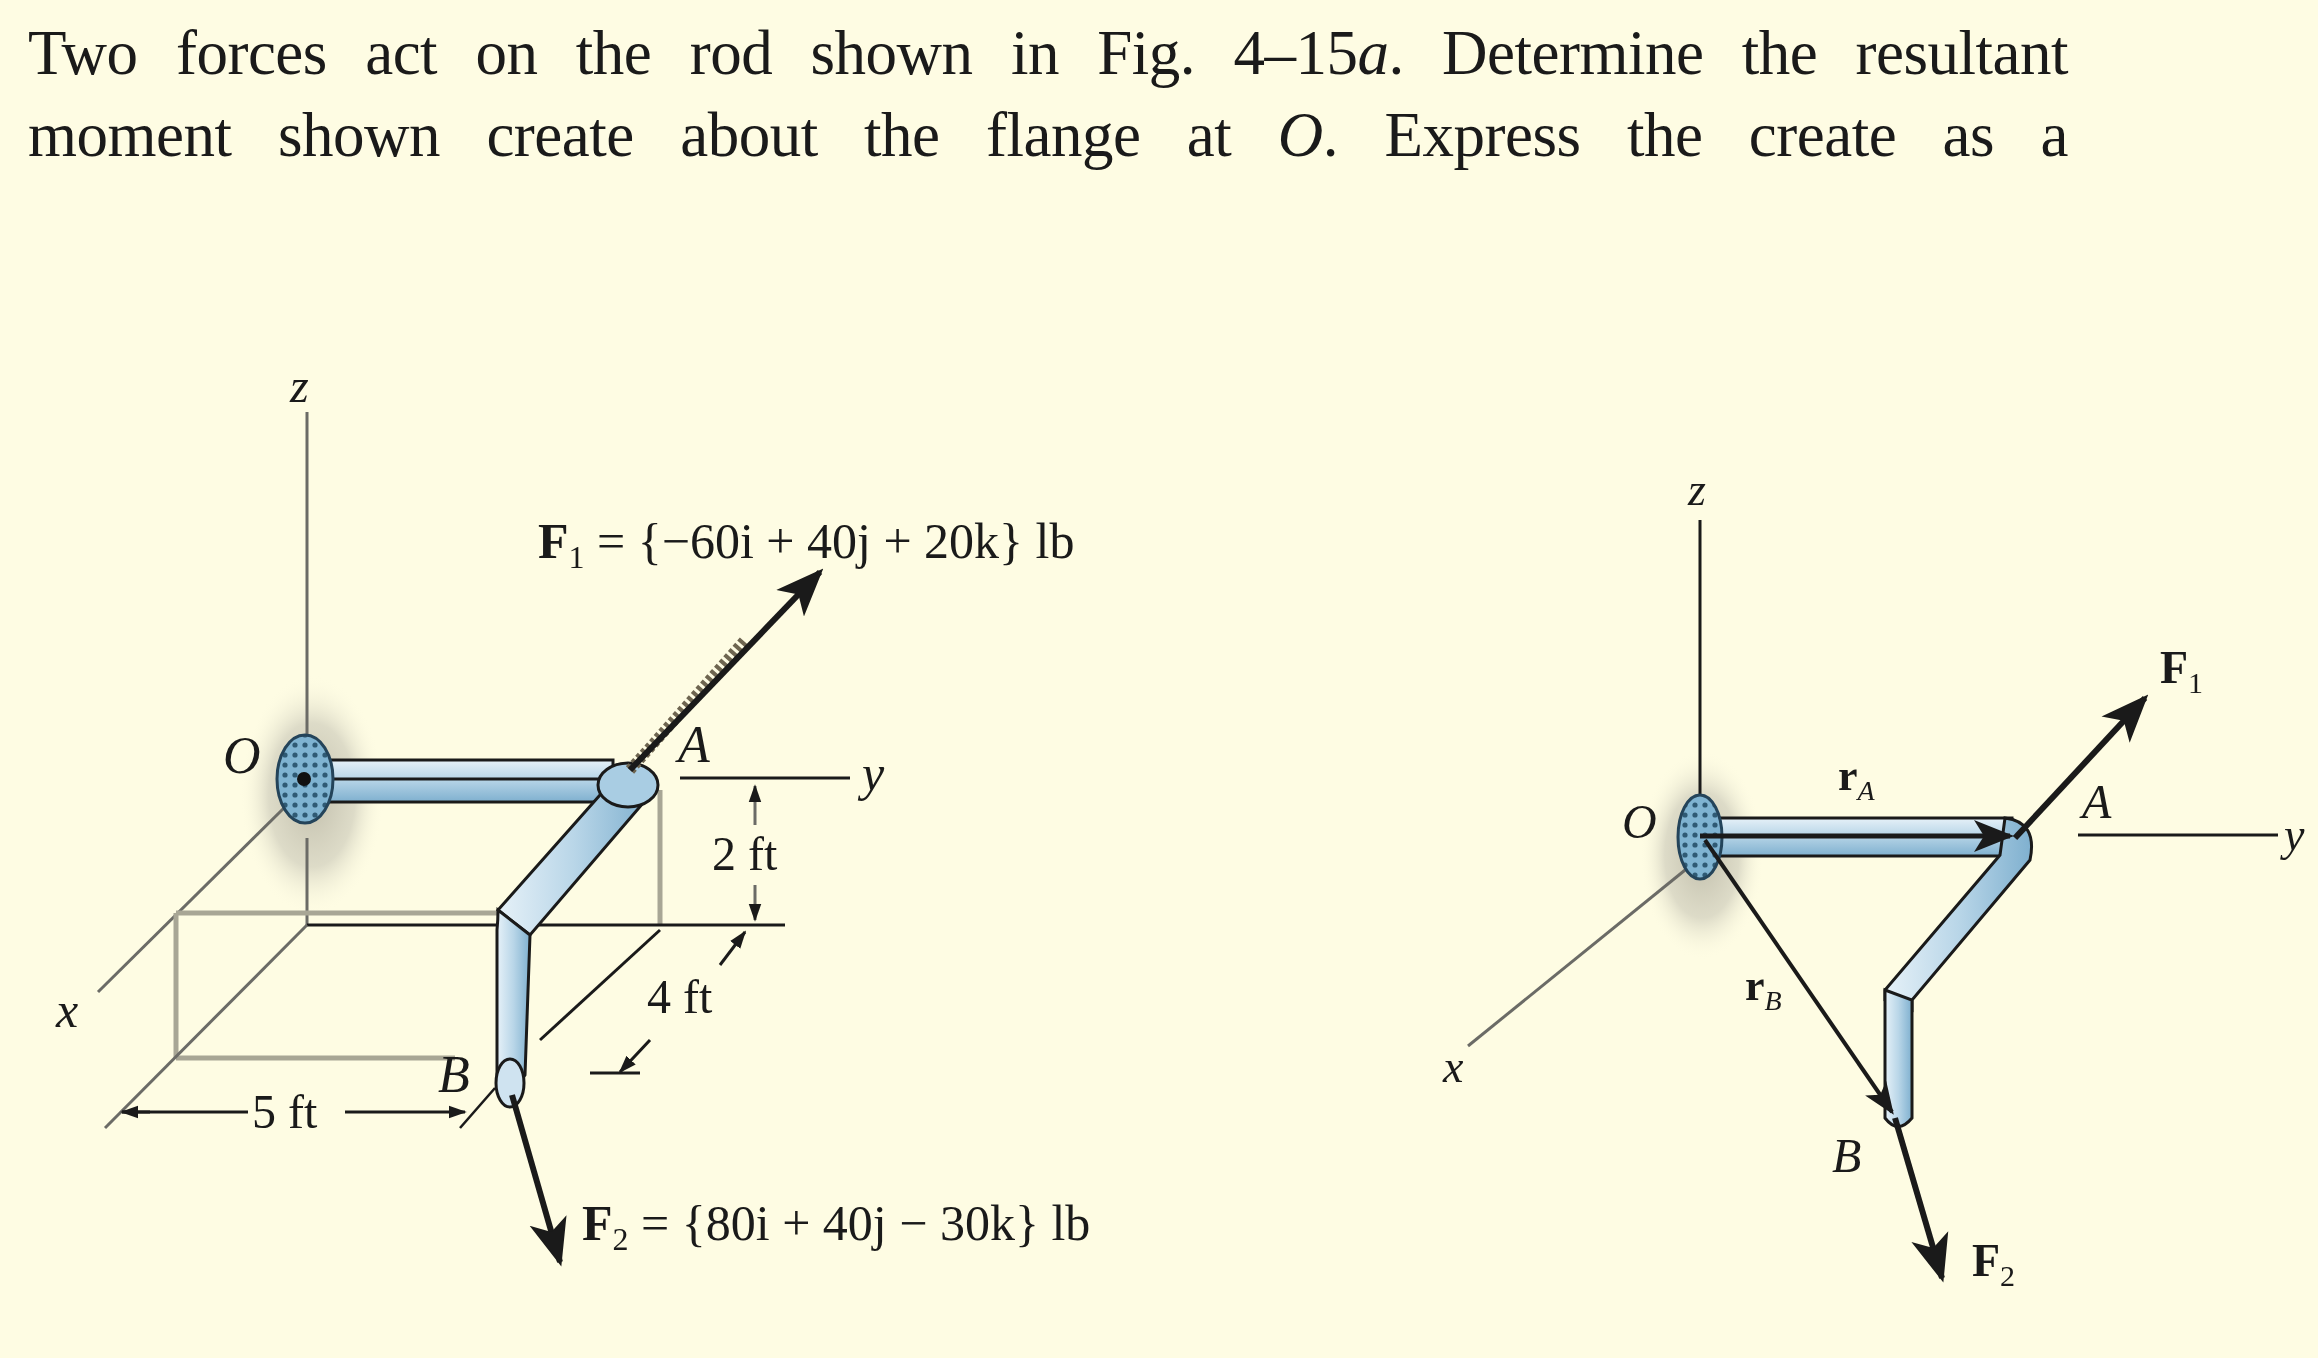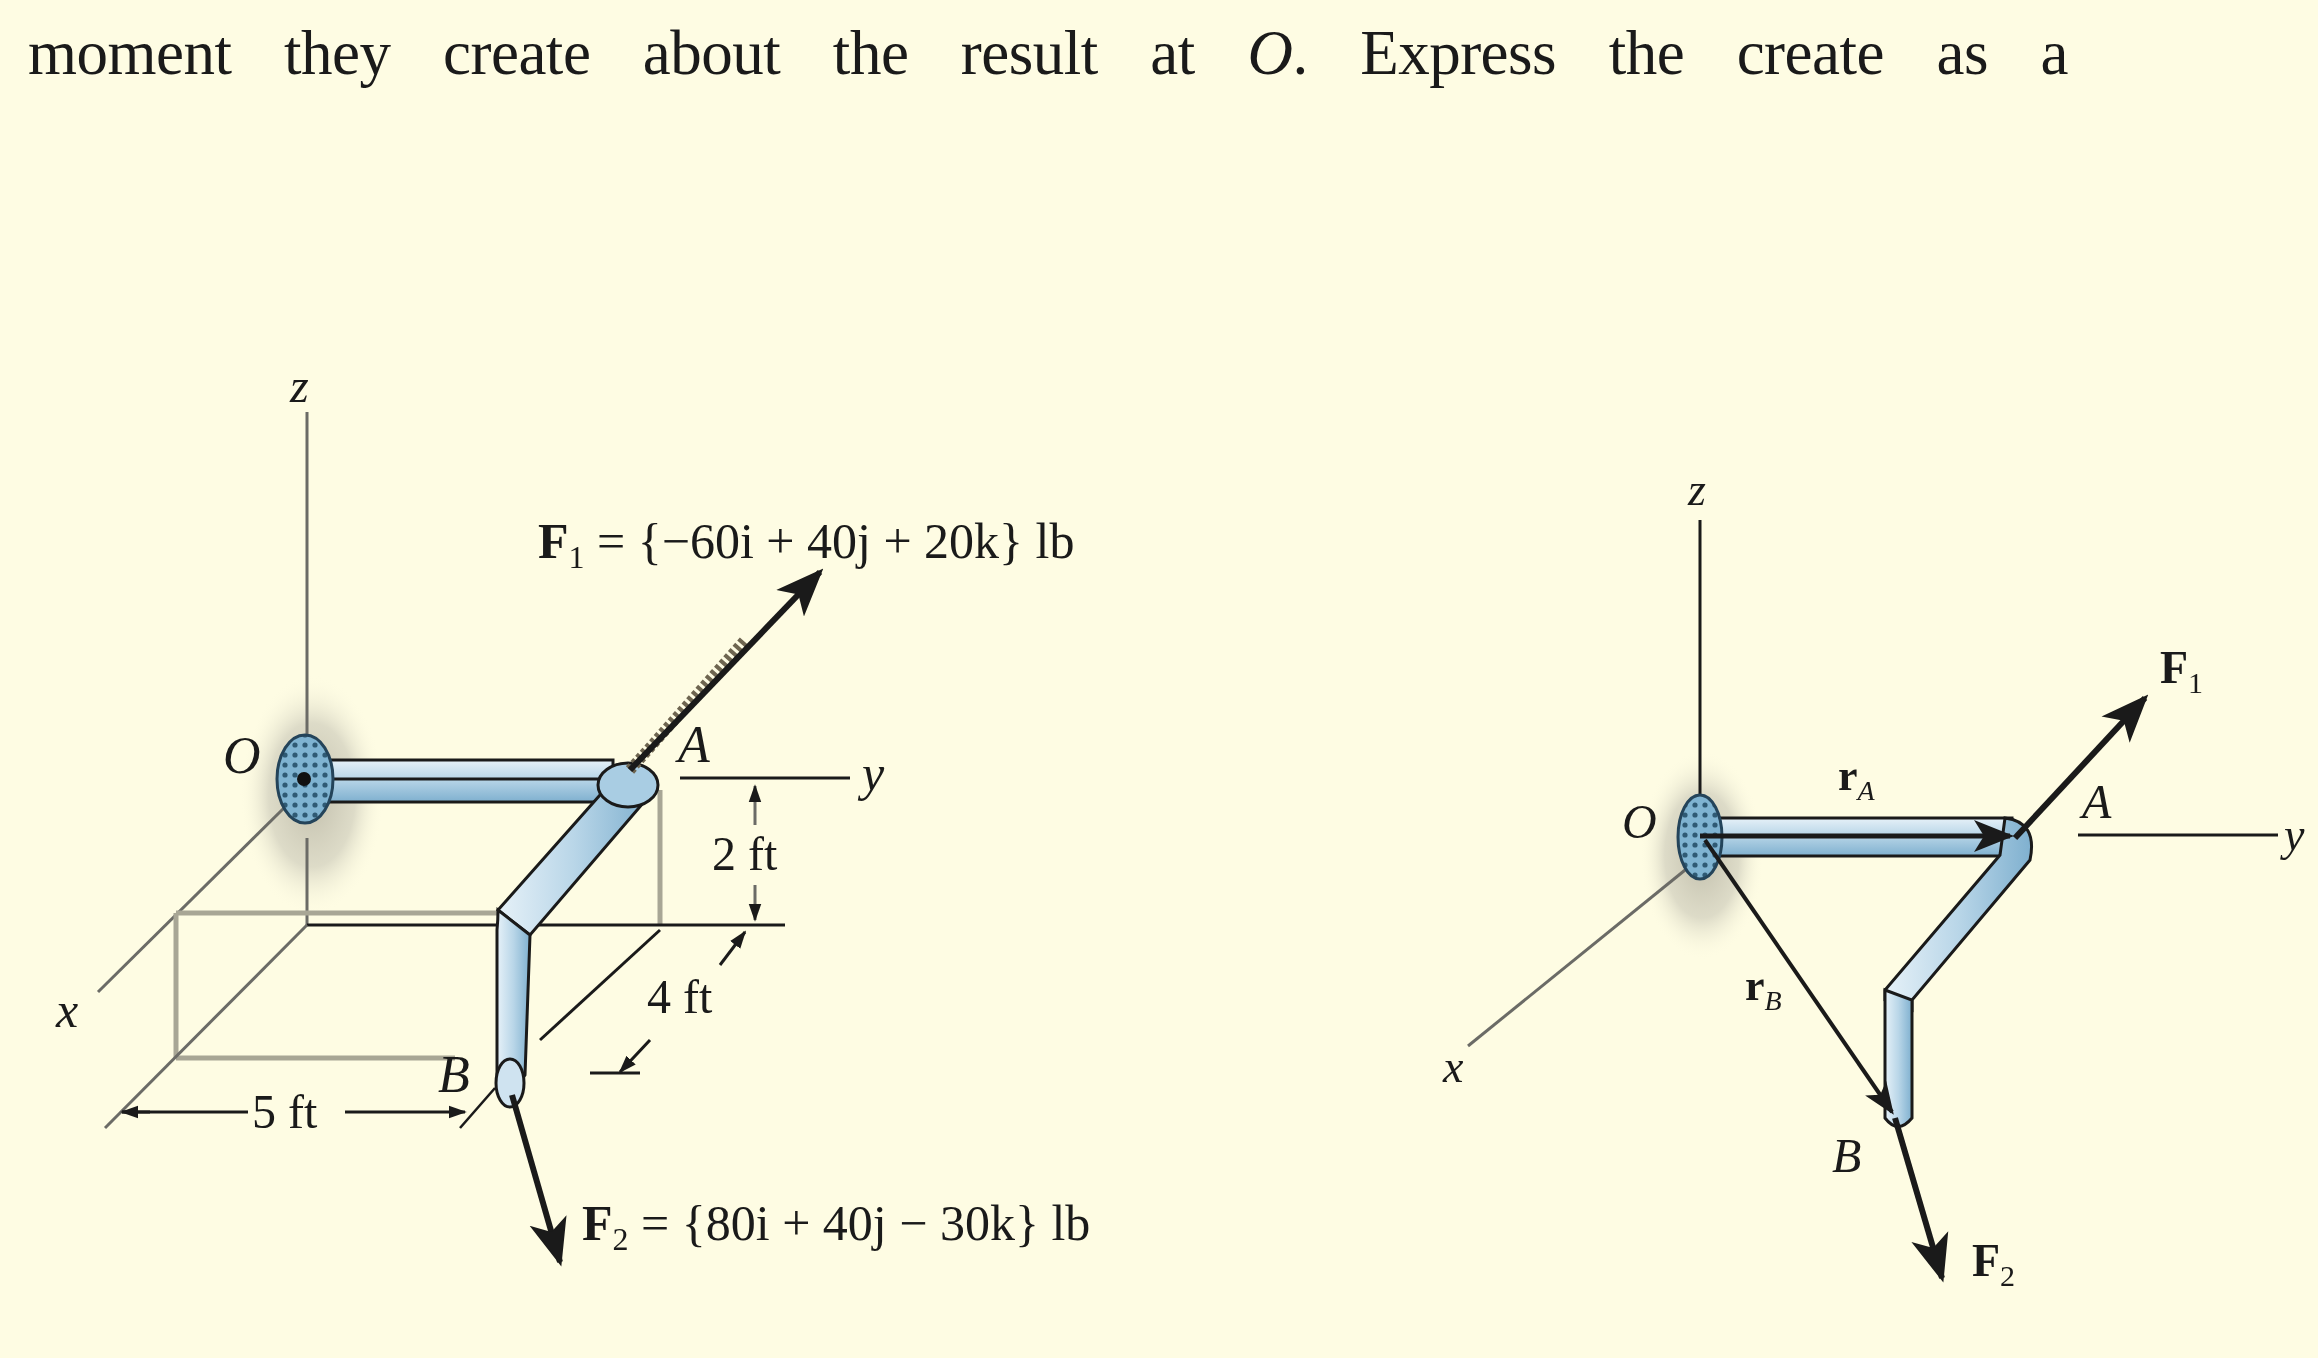--- a/index.html
+++ b/index.html
@@ -24,21 +24,22 @@
   .problem-text i { font-style: italic; }
   svg.fig { position: absolute; left: 0; top: 0; }
   .lbl { font-family: "Liberation Serif", "DejaVu Serif", serif; fill: #1a1a1a; }
   .ital { font-style: italic; }
   .bold { font-weight: bold; }
 </style>
 </head>
 <body>
 
 <div class="problem-text">
-  <span class="line justify"><span>moment they create about the result at </span><i>O</i><span>. Express the create as a</span></span>
+  <span class="line justify"><span>Two forces act on the rod shown in Fig. 4–15</span><i>a</i><span>. Determine the resultant</span></span>
+  <span class="line justify"><span>moment shown create about the flange at </span><i>O</i><span>. Express the create as a</span></span>
 </div>
 
 <svg class="fig" width="2318" height="1358" viewBox="0 0 2318 1358">
   <defs>
     <radialGradient id="shadowGrad" cx="50%" cy="50%" r="50%">
       <stop offset="0%" stop-color="#bdbaa8" stop-opacity="0.95"></stop>
       <stop offset="60%" stop-color="#cfcdbc" stop-opacity="0.7"></stop>
       <stop offset="100%" stop-color="#fefce3" stop-opacity="0"></stop>
     </radialGradient>
     <linearGradient id="rodH" x1="0" y1="0" x2="0" y2="1">

